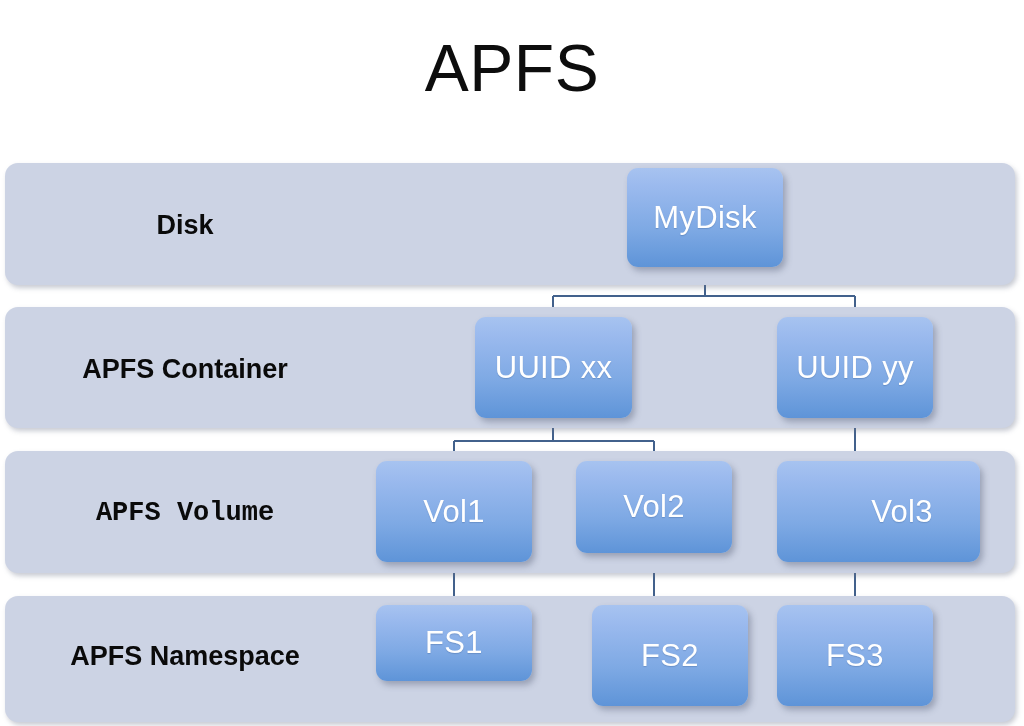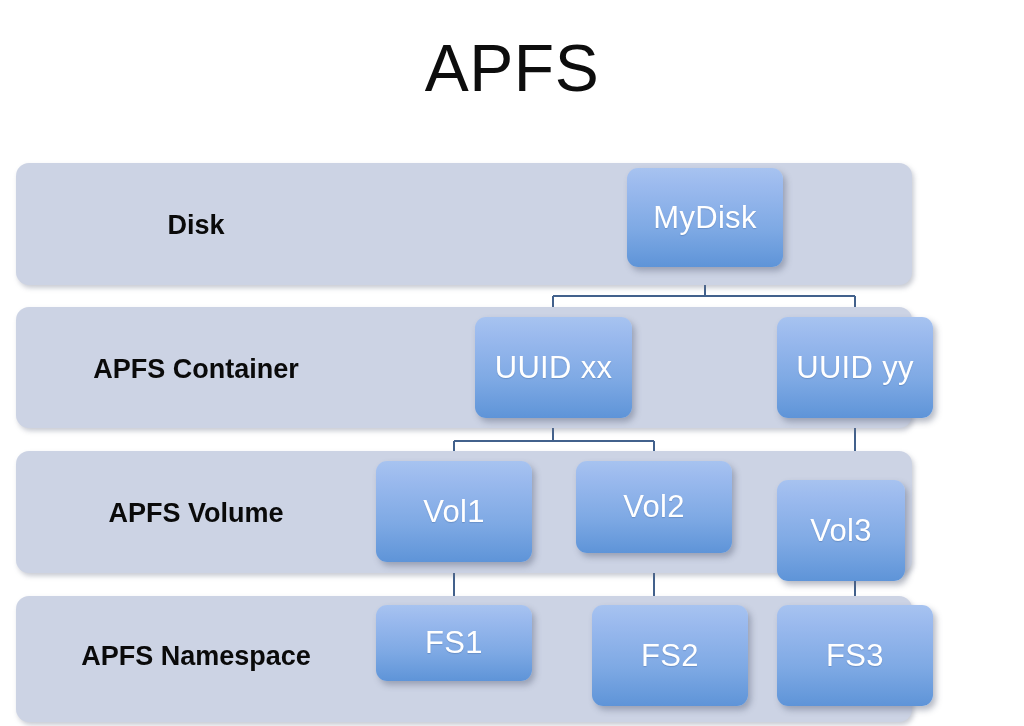--- a/index.html
+++ b/index.html
@@ -34,22 +34,22 @@
     font-size: 66px;
     line-height: 80px;
     color: #0d0d0d;
     letter-spacing: 0.5px;
     font-weight: 400;
   }
 
   
   .band {
     position: absolute;
-    left: 16px;
-    width: 896px;
+    left: 5px;
+    width: 1010px;
     background: #ccd3e4;
     border-radius: 13px;
     box-shadow: 2px 3px 5px rgba(110,118,140,0.38);
   }
   #band-disk      { top: 163px; height: 122px; }
   #band-container { top: 307px; height: 121px; }
   #band-volume    { top: 451px; height: 122px; }
   #band-namespace { top: 596px; height: 126px; }
 
   .band-label {
@@ -57,21 +57,21 @@
     left: 0;
     width: 360px;
     text-align: center;
     font-size: 27px;
     font-weight: bold;
     color: #0a0a0a;
     white-space: nowrap;
   }
   #band-disk .band-label      { top: 47px; }
   #band-container .band-label { top: 47px; }
-  #band-volume .band-label    { top: 47px; }
+  #band-volume .band-label    { top: 47px; font-family: Liberation Mono, monospace; }
   #band-namespace .band-label { top: 45px; }
 
   
   #wires {
     position: absolute;
     left: 0;
     top: 0;
     width: 1024px;
     height: 726px;
     pointer-events: none;
@@ -92,21 +92,21 @@
     letter-spacing: 0.3px;
     white-space: nowrap;
     text-shadow: 0 1px 1px rgba(40,70,120,0.25);
   }
 
   #node-mydisk  { left: 627px; top: 168px; width: 156px; height: 99px; }
   #node-uuidxx  { left: 475px; top: 317px; width: 157px; height: 101px; }
   #node-uuidyy  { left: 777px; top: 317px; width: 156px; height: 101px; }
   #node-vol1    { left: 376px; top: 461px; width: 156px; height: 101px; }
   #node-vol2    { left: 576px; top: 461px; width: 156px; height: 92px; }
-  #node-vol3    { left: 777px; top: 480px; width: 128px; height: 101px; }
+  #node-vol3    { left: 777px; top: 461px; width: 156px; height: 101px; padding-left: 47px; }
   #node-fs1     { left: 376px; top: 605px; width: 156px; height: 76px; }
   #node-fs2     { left: 592px; top: 605px; width: 156px; height: 101px; }
   #node-fs3     { left: 777px; top: 605px; width: 156px; height: 101px; }
 </style>
 </head>
 <body>
 
 <div id="stage">
 
   <div id="title">APFS</div>

